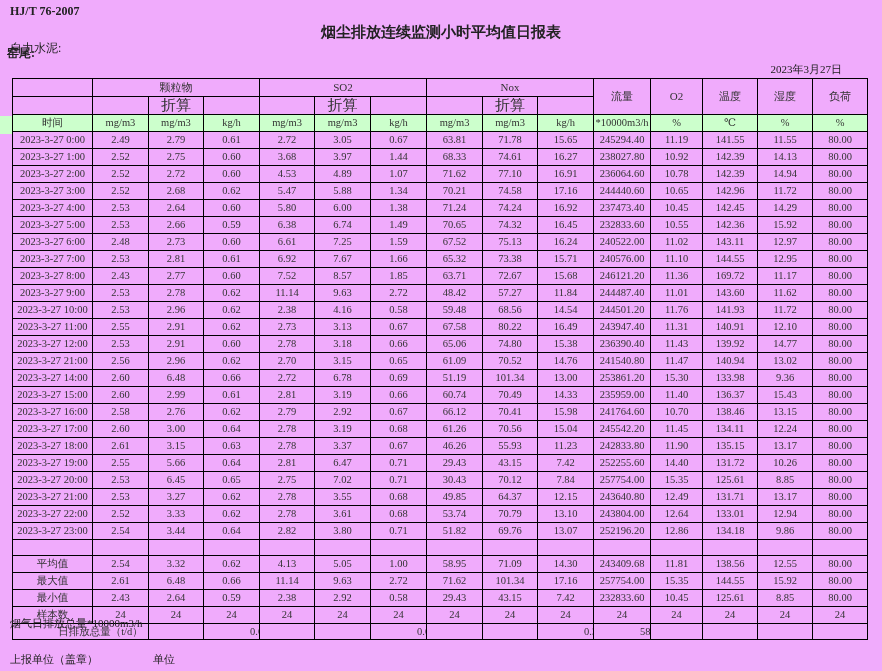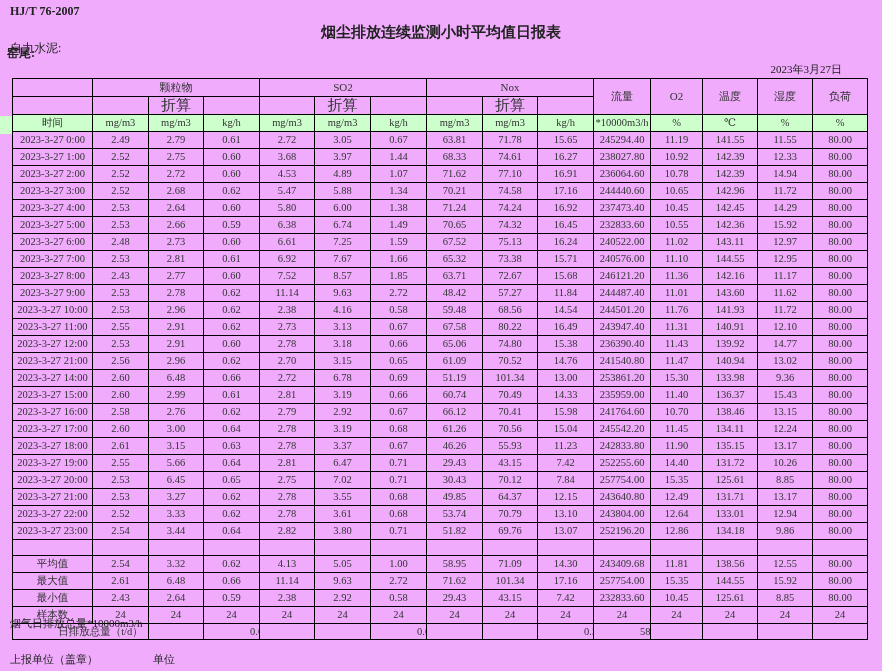--- a/index.html
+++ b/index.html
@@ -135,21 +135,21 @@
           <td>0.60</td>
           <td>3.68</td>
           <td>3.97</td>
           <td>1.44</td>
           <td>68.33</td>
           <td>74.61</td>
           <td>16.27</td>
           <td>238027.80</td>
           <td class="o2">10.92</td>
           <td>142.39</td>
-          <td>12.33</td>
+          <td>14.13</td>
           <td>80.00</td>
         </tr>
         <tr class="data-row">
           <td>2023-3-27 2:00</td>
           <td>2.52</td>
           <td>2.72</td>
           <td>0.60</td>
           <td>4.53</td>
           <td>4.89</td>
           <td>1.07</td>
@@ -253,21 +253,21 @@
           <td>2.77</td>
           <td>0.60</td>
           <td>7.52</td>
           <td>8.57</td>
           <td>1.85</td>
           <td>63.71</td>
           <td>72.67</td>
           <td>15.68</td>
           <td>246121.20</td>
           <td class="o2">11.36</td>
-          <td>142.16</td>
+          <td>169.72</td>
           <td>11.17</td>
           <td>80.00</td>
         </tr>
         <tr class="data-row">
           <td>2023-3-27 9:00</td>
           <td>2.53</td>
           <td>2.78</td>
           <td>0.62</td>
           <td>11.14</td>
           <td>9.63</td>

